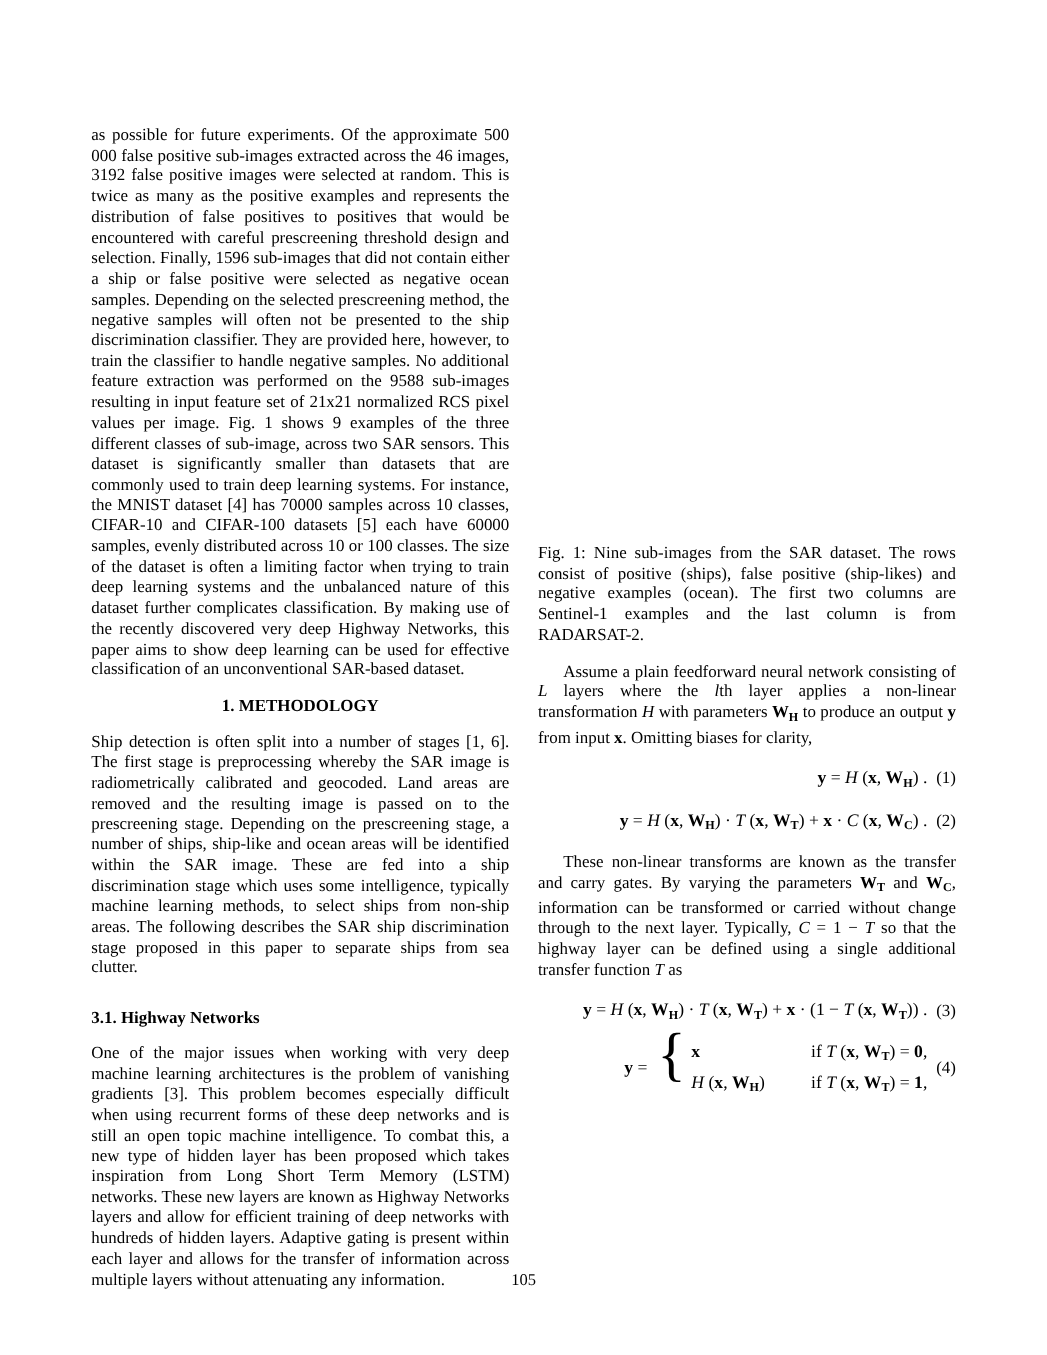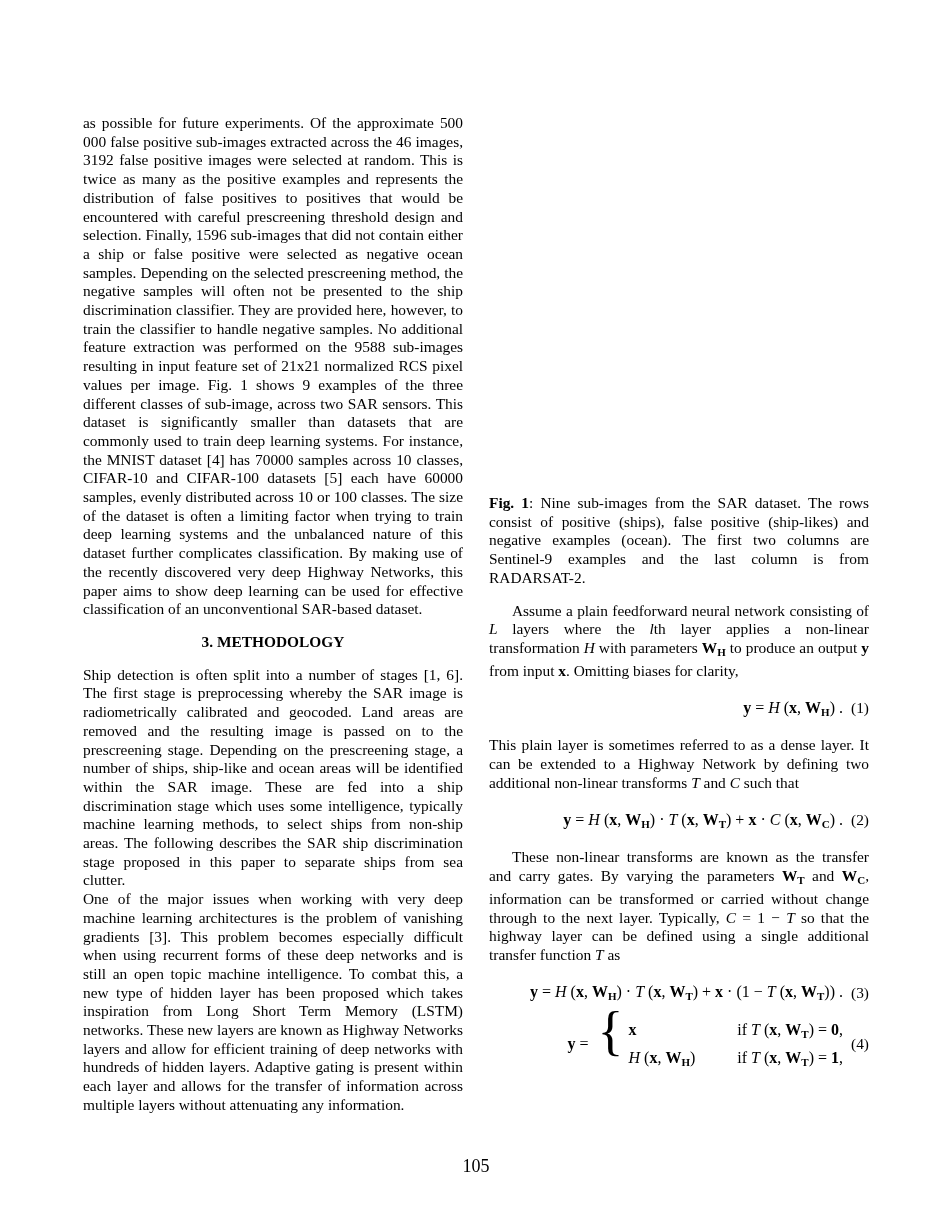--- a/index.html
+++ b/index.html
@@ -46,21 +46,21 @@
     margin: 27px 0 13px;
     line-height: 18.7px;
   }
   .figure-area { height: 380px; background: #ffffff; }
   .caption {
     font-size: 15.4px;
     line-height: 18.7px;
     text-align: justify;
     margin: 0 0 14px;
   }
-  .cap-label { font-weight: bold; margin-top: 30px; }
+  .cap-label { font-weight: normal; margin-top: 30px; }
   .equation {
     position: relative;
     display: flex;
     align-items: center;
     justify-content: flex-end;
     margin: 17px 0;
     font-size: 16px;
     min-height: 22px;
     padding: 0 26px;
   }
@@ -90,48 +90,48 @@
     column-gap: 42px;
     row-gap: 9px;
     text-align: left;
     font-size: 16px;
   }
   .page-number {
     position: absolute;
     left: 0; right: 0;
     top: 1156px;
     text-align: center;
-    font-size: 18px;
+    font-size: 15px;
   }
 </style>
 </head>
 <body>
 
 <div class="page">
   <div class="columns">
 
     <div class="col">
       <p class="body-par">as possible for future experiments. Of the approximate 500 000 false positive sub-images extracted across the 46 images, 3192 false positive images were selected at random. This is twice as many as the positive examples and represents the distribution of false positives to positives that would be encountered with careful prescreening threshold design and selection. Finally, 1596 sub-images that did not contain either a ship or false positive were selected as negative ocean samples. Depending on the selected prescreening method, the negative samples will often not be presented to the ship discrimination classifier. They are provided here, however, to train the classifier to handle negative samples. No additional feature extraction was performed on the 9588 sub-images resulting in input feature set of 21x21 normalized RCS pixel values per image. Fig. 1 shows 9 examples of the three different classes of sub-image, across two SAR sensors. This dataset is significantly smaller than datasets that are commonly used to train deep learning systems. For instance, the MNIST dataset [4] has 70000 samples across 10 classes, CIFAR-10 and CIFAR-100 datasets [5] each have 60000 samples, evenly distributed across 10 or 100 classes. The size of the dataset is often a limiting factor when trying to train deep learning systems and the unbalanced nature of this dataset further complicates classification. By making use of the recently discovered very deep Highway Networks, this paper aims to show deep learning can be used for effective classification of an unconventional SAR-based dataset.</p>
-      <h2 class="section-heading">3.  METHODOLOGY</h2>
+      <h2 class="section-heading">1.  METHODOLOGY</h2>
       <p class="body-par">Ship detection is often split into a number of stages [1, 6]. The first stage is preprocessing whereby the SAR image is radiometrically calibrated and geocoded. Land areas are removed and the resulting image is passed on to the prescreening stage. Depending on the prescreening stage, a number of ships, ship-like and ocean areas will be identified within the SAR image. These are fed into a ship discrimination stage which uses some intelligence, typically machine learning methods, to select ships from non-ship areas. The following describes the SAR ship discrimination stage proposed in this paper to separate ships from sea clutter.</p>
+      <h3 class="subsection-heading">3.1.  Highway Networks</h3>
       <p class="body-par">One of the major issues when working with very deep machine learning architectures is the problem of vanishing gradients [3]. This problem becomes especially difficult when using recurrent forms of these deep networks and is still an open topic machine intelligence. To combat this, a new type of hidden layer has been proposed which takes inspiration from Long Short Term Memory (LSTM) networks. These new layers are known as Highway Networks layers and allow for efficient training of deep networks with hundreds of hidden layers. Adaptive gating is present within each layer and allows for the transfer of information across multiple layers without attenuating any information.</p>
     </div>
 
     <div class="col">
       <div class="figure-area"></div>
-      <p class="caption"><span class="cap-label">Fig. 1</span><span>: Nine sub-images from the SAR dataset. The rows consist of positive (ships), false positive (ship-likes) and negative examples (ocean). The first two columns are Sentinel-9 examples and the last column is from RADARSAT-2.</span></p>
+      <p class="caption"><span class="cap-label">Fig. 1</span><span>: Nine sub-images from the SAR dataset. The rows consist of positive (ships), false positive (ship-likes) and negative examples (ocean). The first two columns are Sentinel-1 examples and the last column is from RADARSAT-2.</span></p>
 
       <p class="body-par indent"><span>Assume a plain feedforward neural network consisting of </span><span class="i">L</span><span> layers where the </span><span class="i">l</span><span>th layer applies a non-linear transformation </span><span class="i">H</span><span> with parameters </span><span class="b">W</span><span class="bsub">H</span><span> to produce an output </span><span class="b">y</span><span> from input </span><span class="b">x</span><span>. Omitting biases for clarity,</span></p>
 
       <div class="equation">
         <span class="eq-body"><span class="b">y</span><span> = </span><span class="i">H</span><span> (</span><span class="b">x</span><span>, </span><span class="b">W</span><span class="bsub">H</span><span>) .</span></span>
         <span class="eq-num">(1)</span>
       </div>
 
-      <p class="body-par"><span>This plain layer is sometimes referred to as a dense layer. It can be extended to a Highway Network by defining two additional non-linear transforms </span><span class="i">T</span><span> and </span><span class="i">C</span><span> such that</span></p>
 
       <div class="equation">
         <span class="eq-body"><span class="b">y</span><span> = </span><span class="i">H</span><span> (</span><span class="b">x</span><span>, </span><span class="b">W</span><span class="bsub">H</span><span>) · </span><span class="i">T</span><span> (</span><span class="b">x</span><span>, </span><span class="b">W</span><span class="bsub">T</span><span>) + </span><span class="b">x</span><span> · </span><span class="i">C</span><span> (</span><span class="b">x</span><span>, </span><span class="b">W</span><span class="bsub">C</span><span>) .</span></span>
         <span class="eq-num">(2)</span>
       </div>
 
       <p class="body-par indent"><span>These non-linear transforms are known as the transfer and carry gates. By varying the parameters </span><span class="b">W</span><span class="bsub">T</span><span> and </span><span class="b">W</span><span class="bsub">C</span><span>, information can be transformed or carried without change through to the next layer. Typically, </span><span class="i">C</span><span> = 1 − </span><span class="i">T</span><span> so that the highway layer can be defined using a single additional transfer function </span><span class="i">T</span><span> as</span></p>
 
       <div class="equation">
         <span class="eq-body"><span class="b">y</span><span> = </span><span class="i">H</span><span> (</span><span class="b">x</span><span>, </span><span class="b">W</span><span class="bsub">H</span><span>) · </span><span class="i">T</span><span> (</span><span class="b">x</span><span>, </span><span class="b">W</span><span class="bsub">T</span><span>) + </span><span class="b">x</span><span> · (1 − </span><span class="i">T</span><span> (</span><span class="b">x</span><span>, </span><span class="b">W</span><span class="bsub">T</span><span>)) .</span></span>

